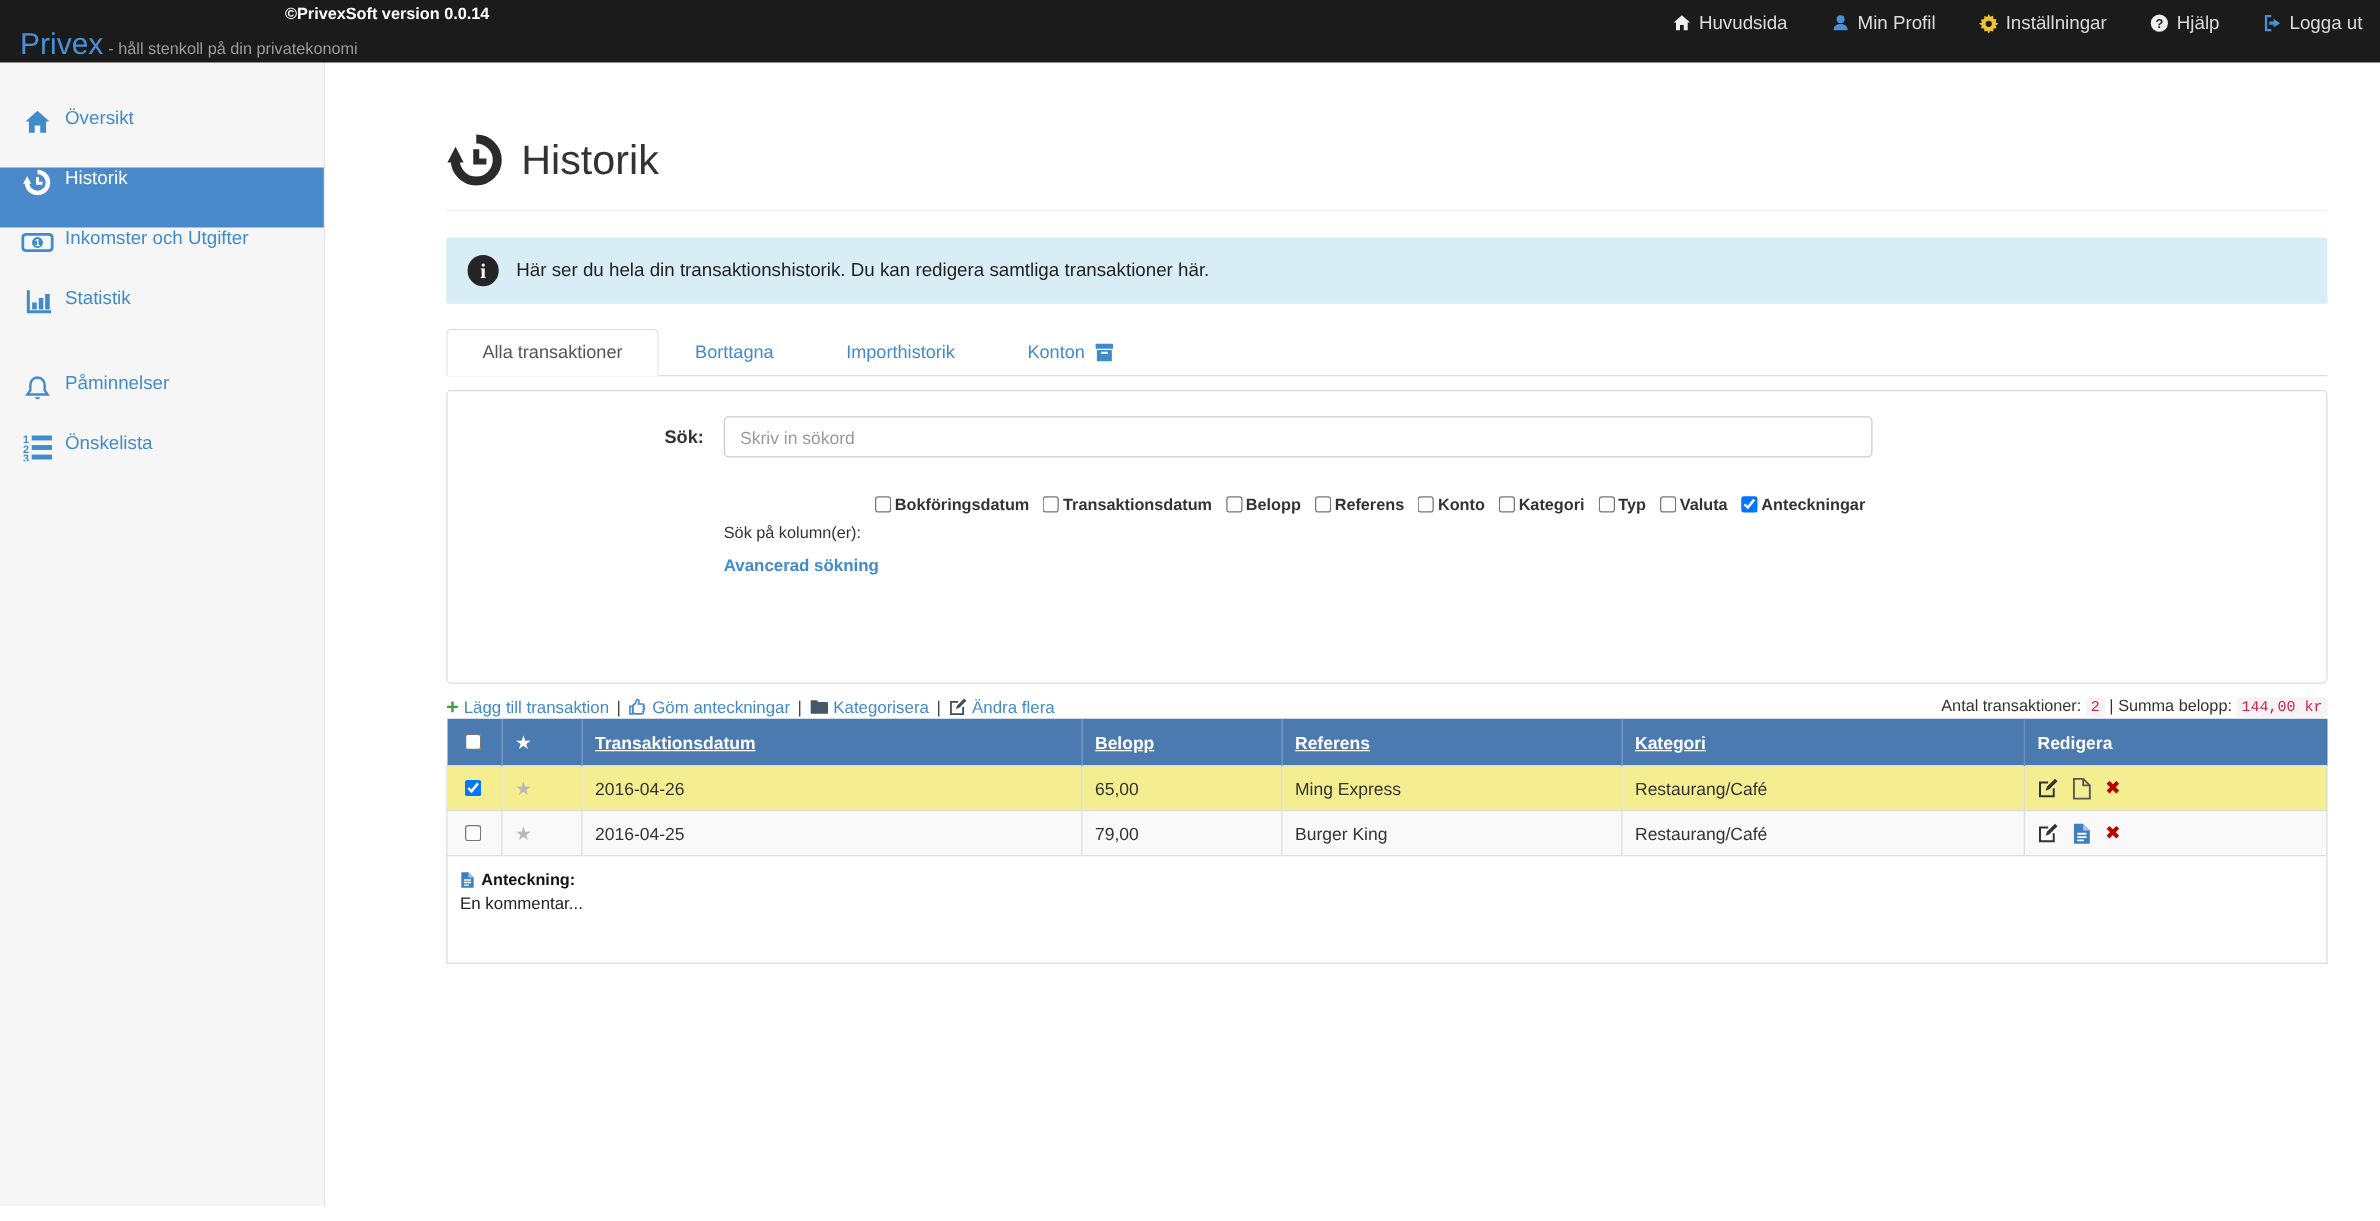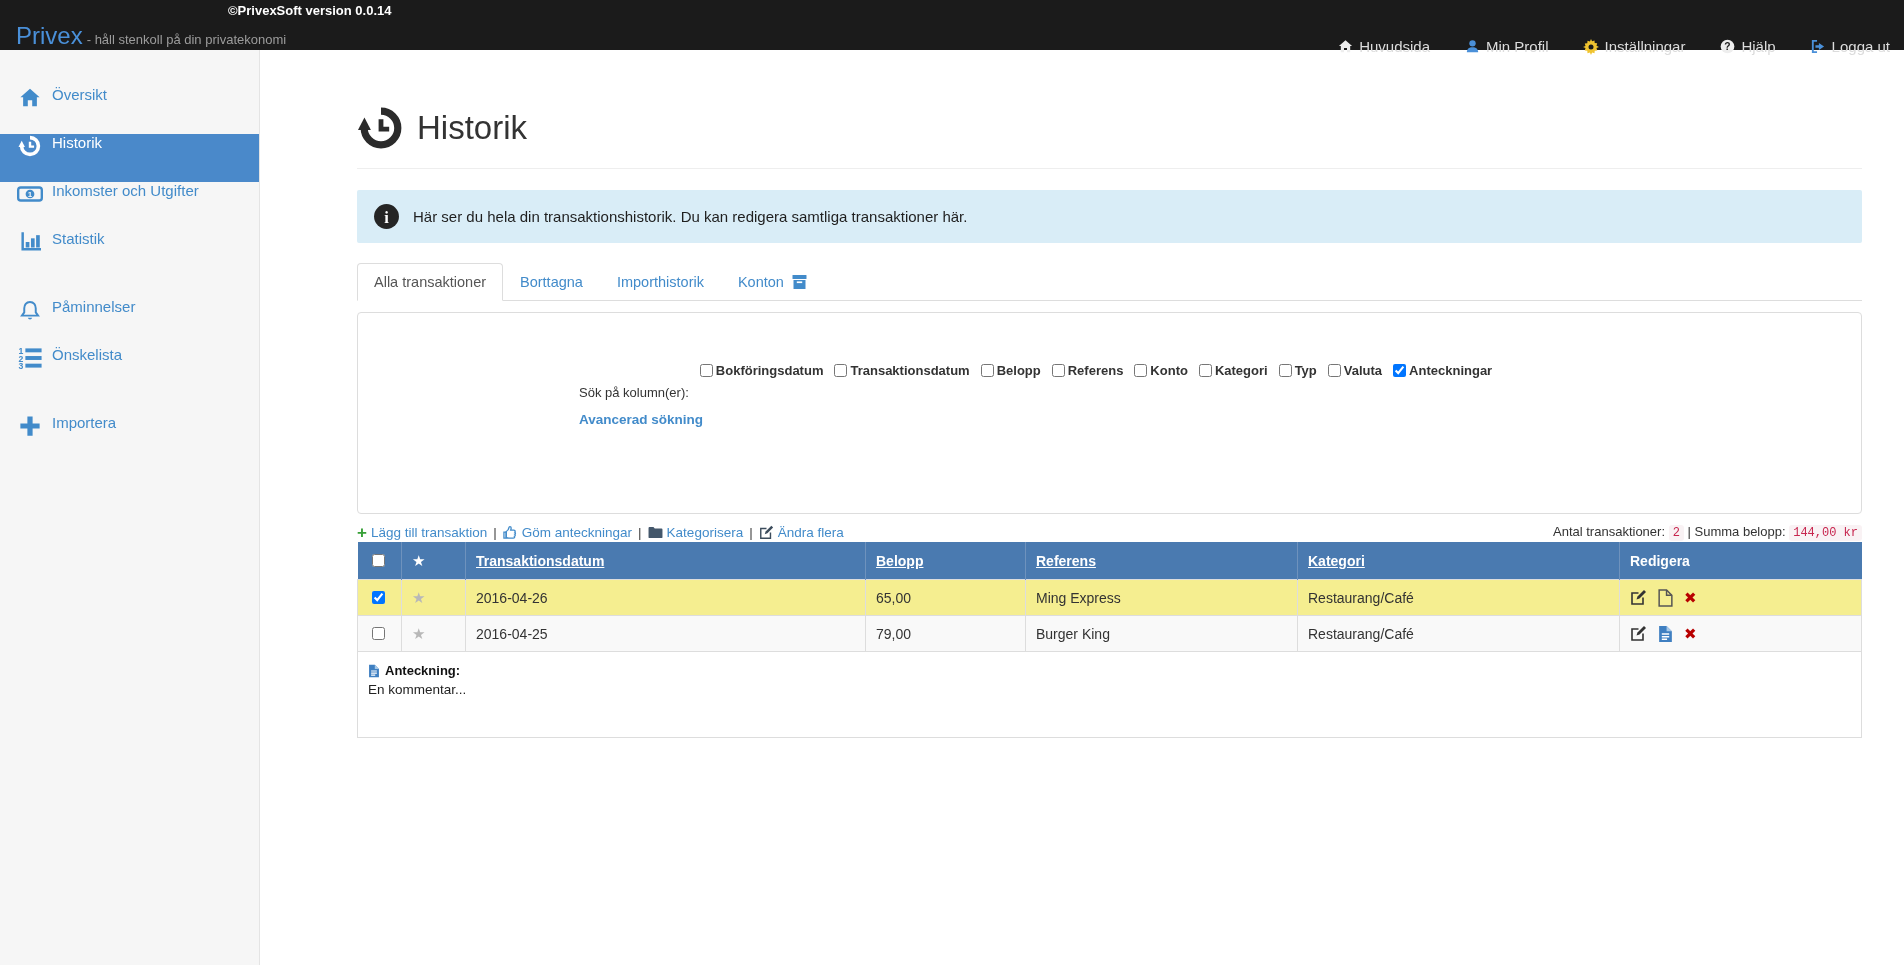--- a/index.html
+++ b/index.html
@@ -10,21 +10,21 @@
   }
   svg { display:block; }
 
   
   .navbar { position:relative; height:50px; background:#1b1b1b; }
   .nav-version { position:absolute; left:228px; top:3px; color:#fff; font-size:13px; font-weight:bold; }
   .brand-row { position:absolute; left:16px; top:22px; white-space:nowrap; }
   .brand-name { color:#4a90d9; font-size:24px; }
   .brand-tagline { color:#9c9c9c; font-size:13px; margin-left:4px; }
   .topnav { position:absolute; right:14px; top:10px; display:flex; gap:34px; }
-  .topnav a { display:flex; align-items:center; gap:6px; color:#dcdcdc; font-size:15px; text-decoration:none; cursor:pointer;margin-top:28px; }
+  .topnav a { display:flex; align-items:center; gap:6px; color:#dcdcdc; font-size:15px; text-decoration:none; cursor:pointer; }
   .nicon { width:16px; height:16px; display:inline-flex; align-items:center; justify-content:center; }
 
   
   .layout { display:flex; min-height:915px; }
   .sidebar { width:260px; flex:0 0 260px; background:#f6f6f6; border-right:1px solid #e4e4e4; }
   .side-nav { margin-top:36px; }
   .side-item { height:48px; display:flex; align-items:flex-start; padding:0 16px; gap:9px;
                color:#428bca; font-size:15px; cursor:pointer; }
   .side-item.active { background:#4a89ca; color:#fff; }
   .side-item .sicon { width:27px; height:24px; display:flex; align-items:center; justify-content:center; flex:0 0 27px; }
@@ -35,21 +35,21 @@
   
   .page-header { padding-top:54px; display:flex; align-items:center; gap:12px; }
   .page-title { font-size:33px; font-weight:400; color:#333; margin:0; }
   .header-rule { border-bottom:1px solid #eee; margin-top:16px; }
 
   .info-box { margin-top:21px; background:#d9edf7; padding:13px 16px; display:flex;
               align-items:center; gap:13px; font-size:15px; color:#1f1f1f; border-radius:2px; }
 
   
   .tabs { margin-top:20px; display:flex; border-bottom:1px solid #ddd; }
-  .tab { padding:10px 16px; color:#428bca; font-size:14.5px; cursor:pointer;
+  .tab { padding:10px 28px; color:#428bca; font-size:14.5px; cursor:pointer;
          border:1px solid transparent; margin-bottom:-1px; display:flex; align-items:center; gap:7px; }
   .tab.active { background:#fff; border-color:#ddd; border-bottom-color:#fff;
                 border-radius:4px 4px 0 0; color:#555; }
 
   
   .search-panel { margin-top:11px; border:1px solid #ddd; border-radius:4px;
                   padding:20px 15px 86px 0; background:#fff; }
   .search-row { display:flex; align-items:center; }
   .search-label { width:205px; text-align:right; font-weight:bold; margin-right:16px; font-size:14.5px; flex:0 0 205px;}
   .search-input { width:919px; height:33px; border:1px solid #ccc; border-radius:4px;
@@ -206,28 +206,20 @@
               <text x="0" y="6.4" font-size="7.5" font-weight="bold">1</text>
               <text x="0" y="13" font-size="7.5" font-weight="bold">2</text>
               <text x="0" y="19.4" font-size="7.5" font-weight="bold">3</text>
               <rect x="6" y="1.2" width="14" height="3.4"></rect>
               <rect x="6" y="7.8" width="14" height="3.4"></rect>
               <rect x="6" y="14.4" width="14" height="3.4"></rect>
             </svg>
         </span>
         <span>Önskelista</span>
       </div>
-      <div class="side-item gap-above">
-        <span class="sicon">
-          <svg width="22" height="22" viewBox="0 0 16 16" fill="currentColor">
-              <path d="M6.1 1h3.8v5.1H15v3.8H9.9V15H6.1V9.9H1V6.1h5.1z"></path>
-            </svg>
-        </span>
-        <span>Importera</span>
-      </div>
     </nav>
   </aside>
 
   <main class="main">
     <div class="container">
 
       <div class="page-header">
         <span style="color:#2b2b2b">
           <svg width="48" height="48" viewBox="0 0 20 20">
               <path d="M10 3a7 7 0 1 1-7 7" fill="none" stroke="currentColor" stroke-width="3"></path>
@@ -265,20 +257,24 @@
             <svg width="17" height="16" viewBox="0 0 16 16" fill="currentColor">
                 <rect x="1" y="1" width="14" height="4" rx="0.6"></rect>
                 <path d="M2 6h12v9H2z"></path>
                 <rect x="5.3" y="7.4" width="5.4" height="1.7" fill="#fff"></rect>
               </svg>
           </span>
         </div>
       </div>
 
       <div class="search-panel">
+        <div class="search-row">
+          <label class="search-label">Sök:</label>
+          <input class="search-input" type="text" placeholder="Skriv in sökord" style="">
+        </div>
         <div class="search-cols">
           <span class="lead">Sök på kolumn(er):</span>
           <label>
               <input type="checkbox" style="">
               <span>Bokföringsdatum</span>
             </label>
           <label>
               <input type="checkbox" style="">
               <span>Transaktionsdatum</span>
             </label>

